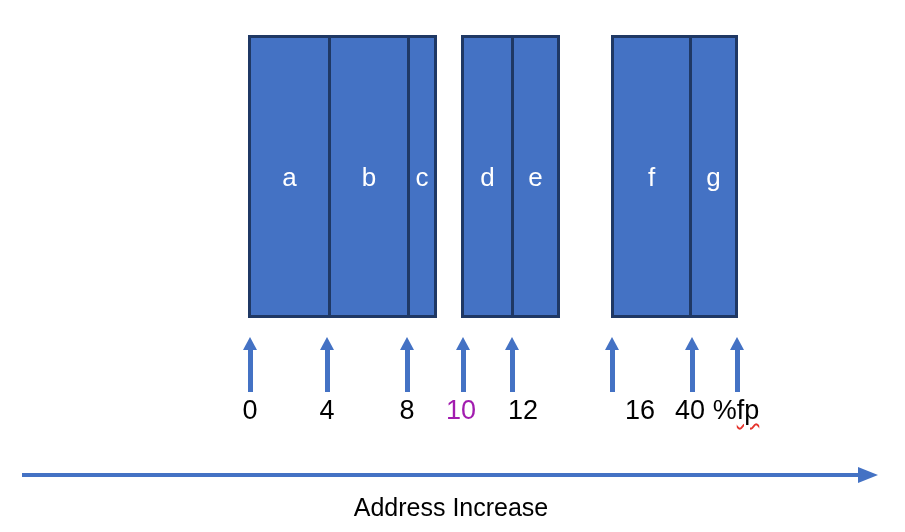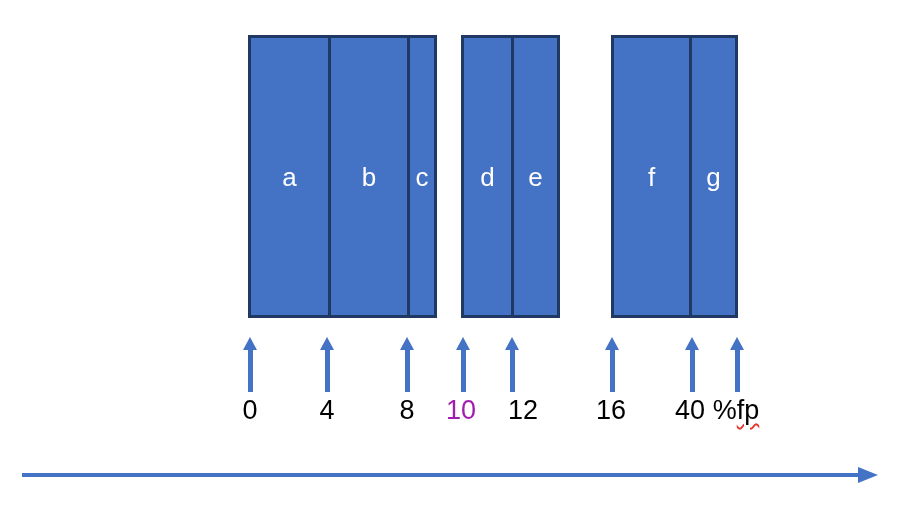--- a/index.html
+++ b/index.html
@@ -187,20 +187,21 @@
   <div class="up-arrow" style="left:730px">
       <div class="head"></div>
       <div class="stem"></div>
     </div>
 
   <span class="addr-label" style="left:250px">0</span>
   <span class="addr-label" style="left:327px">4</span>
   <span class="addr-label" style="left:407px">8</span>
   <span class="addr-label highlight" style="left:461px">10</span>
   <span class="addr-label" style="left:523px">12</span>
-  <span class="addr-label" style="left:611px">16</span>
+  <span class="addr-label" style="left:640px">16</span>
   <span class="addr-label" style="left:690px">40</span>
   <span class="addr-label" style="left:736px"><span>%</span><span class="misspelled">fp</span></span>
 
   <div class="axis-line"></div>
   <div class="axis-head"></div>
+  <div class="axis-label">Address Increase</div>
 
 </div>
 
 </body></html>

